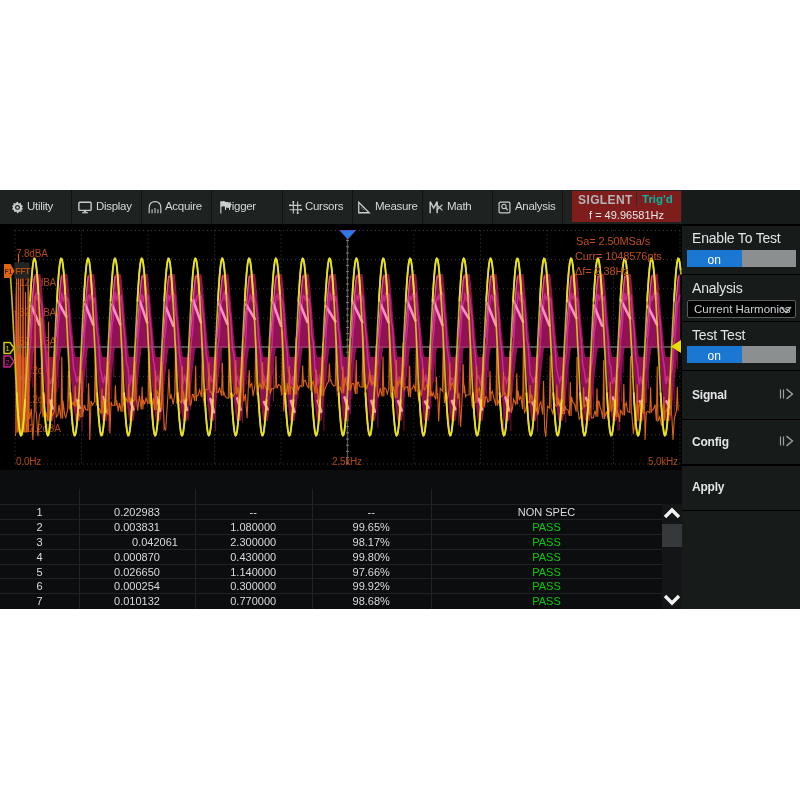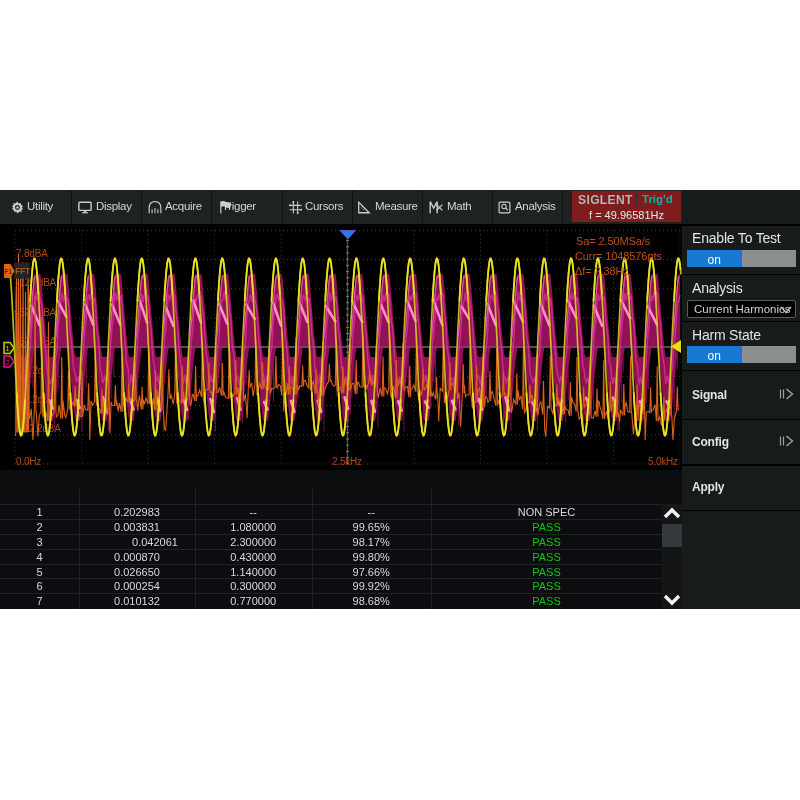--- a/index.html
+++ b/index.html
@@ -515,21 +515,21 @@
 <div class="psep" style="top:274.1px"></div>
 <div class="psep" style="top:319.6px"></div>
 <div class="plabel" style="top:40px">Enable To Test</div>
 <div class="toggle" style="top:59.5px">
         <div class="tgblue"><span>on</span></div>
       </div>
 <div class="plabel" style="top:90px">Analysis</div>
 <div class="dropdown" style="top:110px">Current Harmonics<svg style="position:absolute;right:3px;top:5px" width="12" height="8" viewBox="0 0 12 8">
           <path d="M1 1 L6 6.5 L11 1" fill="none" stroke="#b9bfc1" stroke-width="1.5"></path>
         </svg></div>
-<div class="plabel" style="top:137px">Harm State</div>
+<div class="plabel" style="top:137px">Test Test</div>
 <div class="toggle" style="top:155.5px">
         <div class="tgblue"><span>on</span></div>
       </div>
 <div class="plabel pbold" style="top:198px">Signal<span class="parrow"><svg width="15" height="12" viewBox="0 0 20 16">
             <path d="M2 2 L2 14 M6 2 L6 14" stroke="#9aa0a2" stroke-width="1.6"></path>
             <path d="M10 1.5 L18 8 L10 14.5" fill="none" stroke="#9aa0a2" stroke-width="1.8"></path>
           </svg></span></div>
 <div class="plabel pbold" style="top:245px">Config<span class="parrow"><svg width="15" height="12" viewBox="0 0 20 16">
             <path d="M2 2 L2 14 M6 2 L6 14" stroke="#9aa0a2" stroke-width="1.6"></path>
             <path d="M10 1.5 L18 8 L10 14.5" fill="none" stroke="#9aa0a2" stroke-width="1.8"></path>

